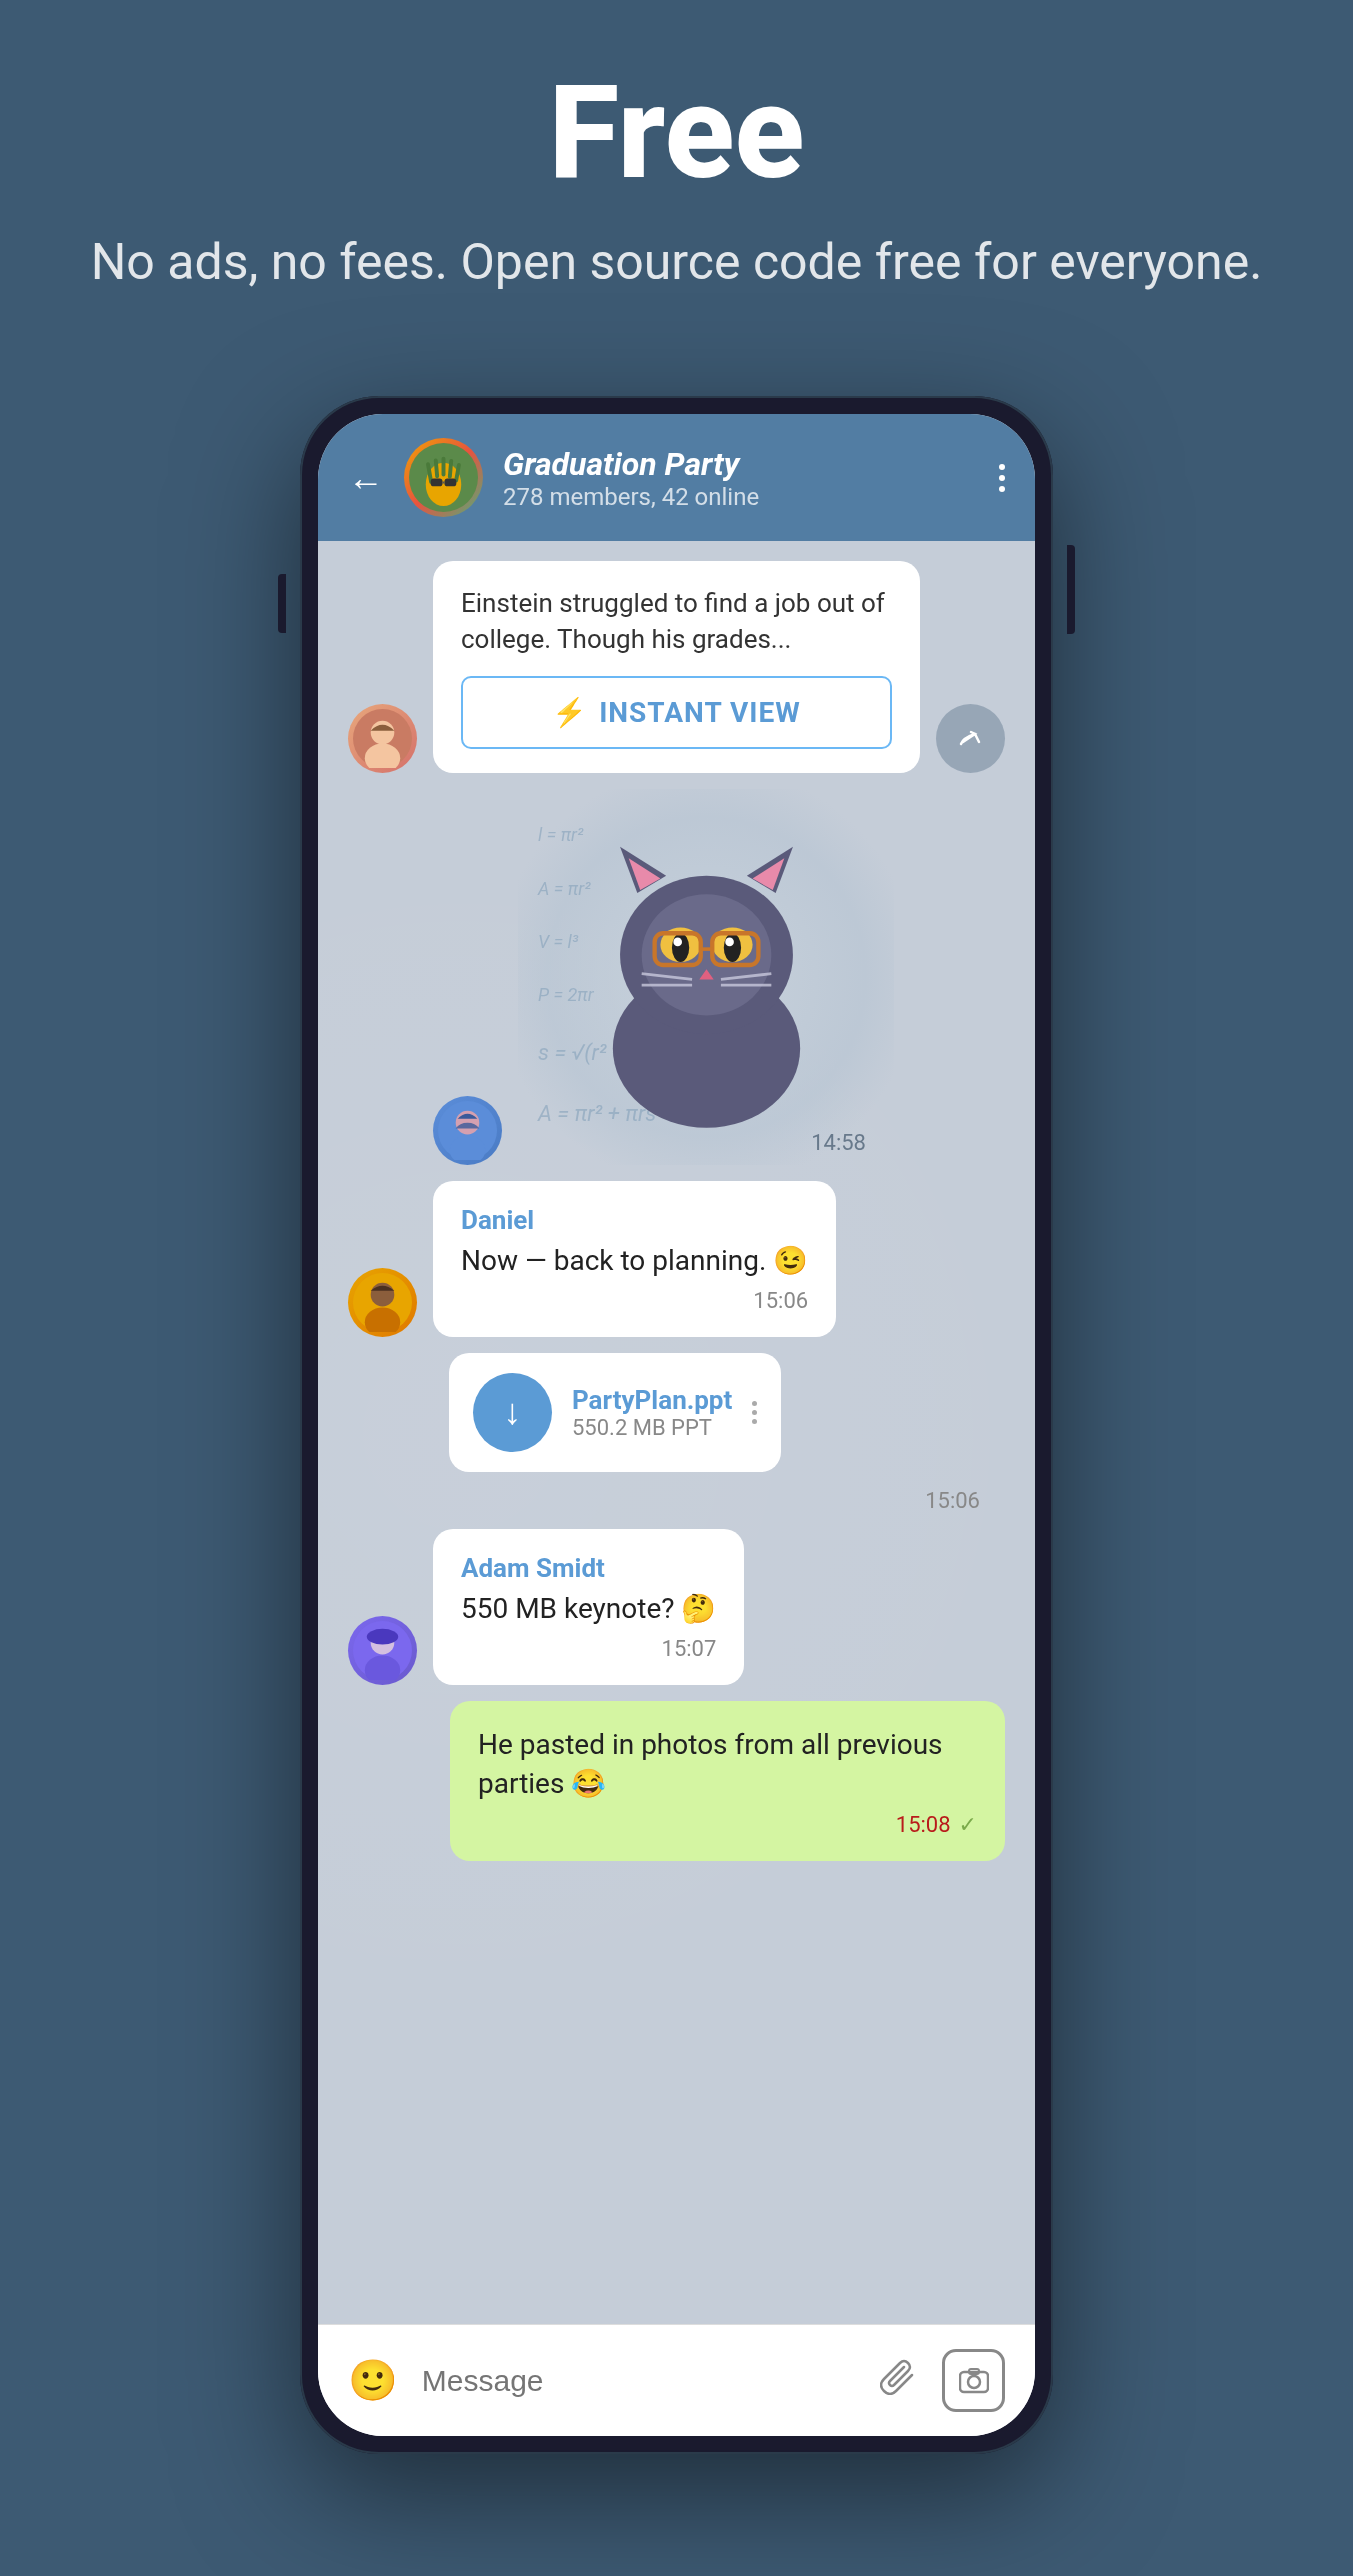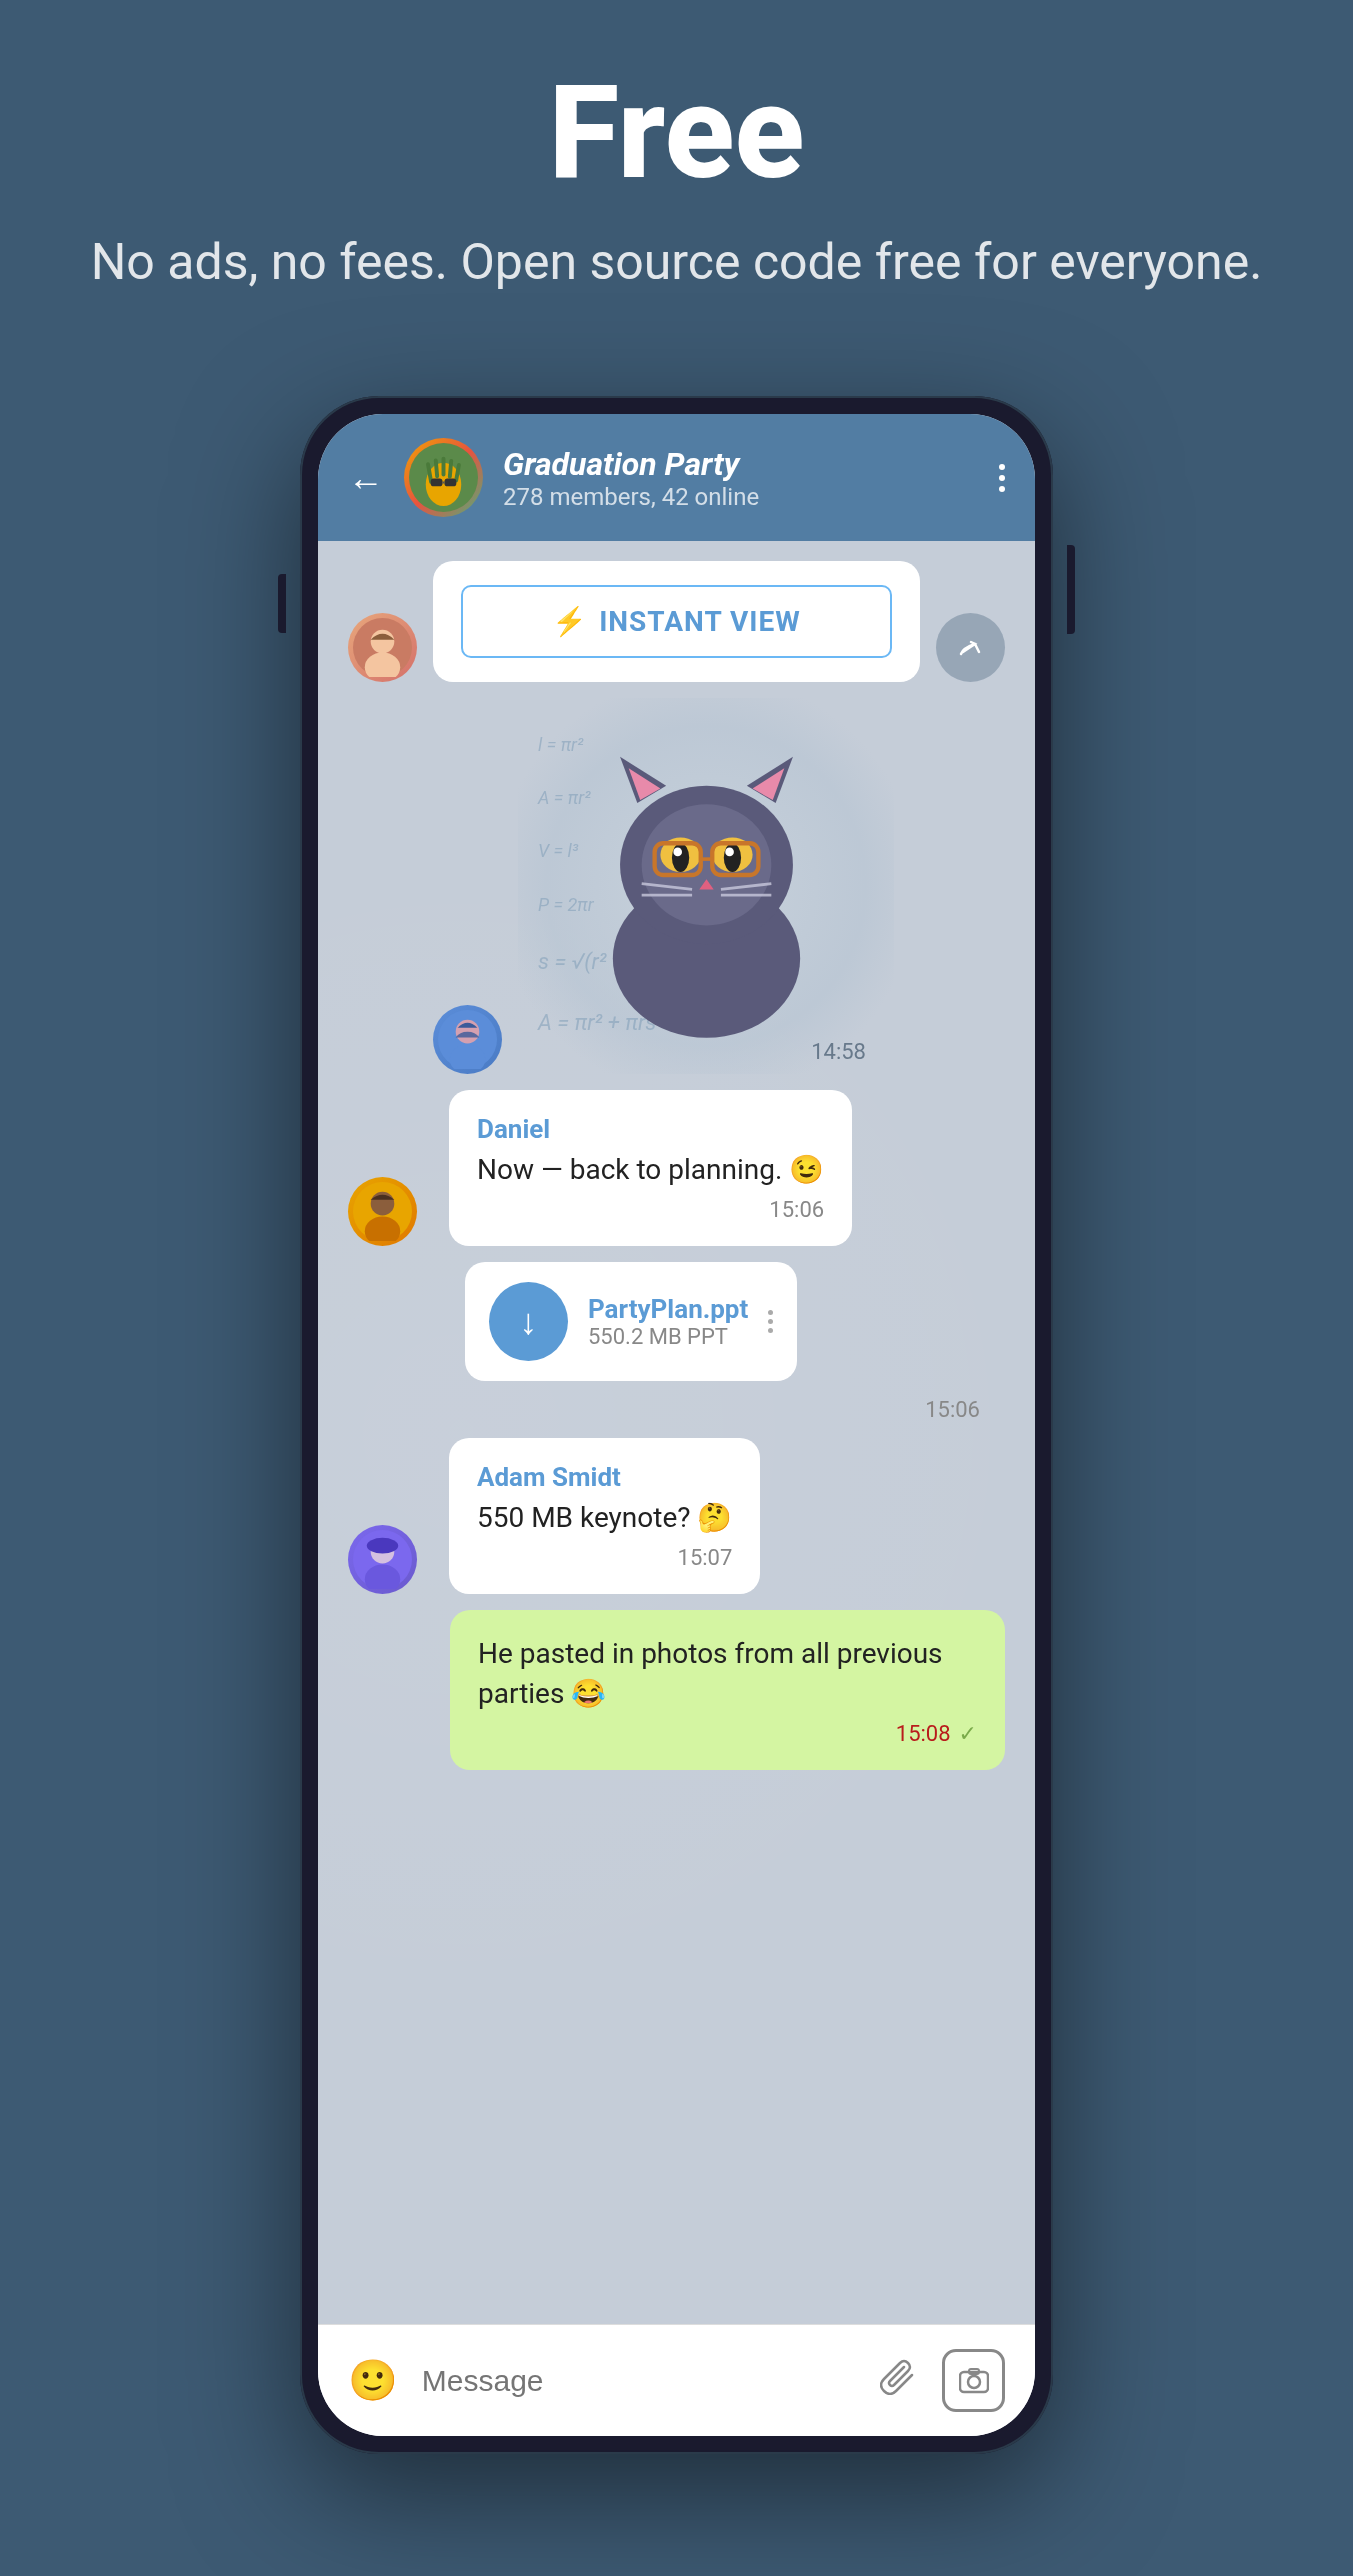--- a/index.html
+++ b/index.html
@@ -282,21 +282,21 @@
       right: 28px;
       color: rgba(80,100,120,0.8);
       font-size: 22px;
       z-index: 3;
     }
 
     
     .msg-row {
       display: flex;
       align-items: flex-end;
-      gap: 32px;
+      gap: 16px;
     }
 
     .sender-name {
       font-size: 26px;
       font-weight: 700;
       color: #5b9bd5;
       margin-bottom: 6px;
     }
 
     .msg-text {
@@ -480,20 +480,21 @@
           <div class="avatar-sm avatar-girl">
             <svg width="59" height="59" viewBox="0 0 60 60">
               <circle cx="30" cy="30" r="30" fill="#c97b63"></circle>
               <circle cx="30" cy="24" r="12" fill="#f4c5a0"></circle>
               <ellipse cx="30" cy="50" rx="18" ry="15" fill="#f4c5a0"></ellipse>
               <path d="M18 22 Q30 10 42 22" fill="#8b5e3c"></path>
             </svg>
           </div>
           <div style="flex:1">
             <div class="msg-bubble">
+              <div class="link-text">Einstein struggled to find a job out of college. Though his grades...</div>
               <div class="instant-view-btn">
                 <span class="instant-view-icon">⚡</span>
                 <span class="instant-view-label">INSTANT VIEW</span>
               </div>
             </div>
           </div>
           <div class="forward-btn">
             <svg width="32" height="32" viewBox="0 0 32 32" fill="white">
               <path d="M8 20 L20 12 L16 10 M20 12 L16 14 M20 12 L24 20" stroke="white" stroke-width="2.5" fill="none" stroke-linecap="round"></path>
               <path d="M6 22 Q8 16 20 12" stroke="white" stroke-width="2.5" fill="none" stroke-linecap="round"></path>

